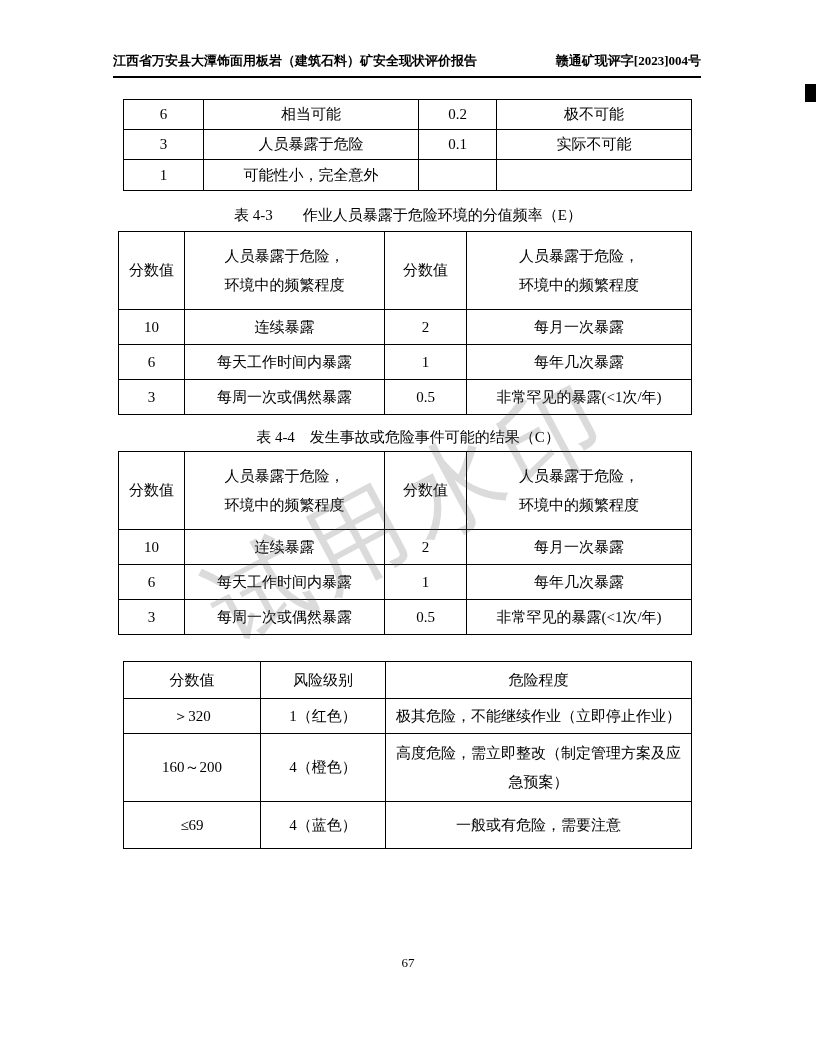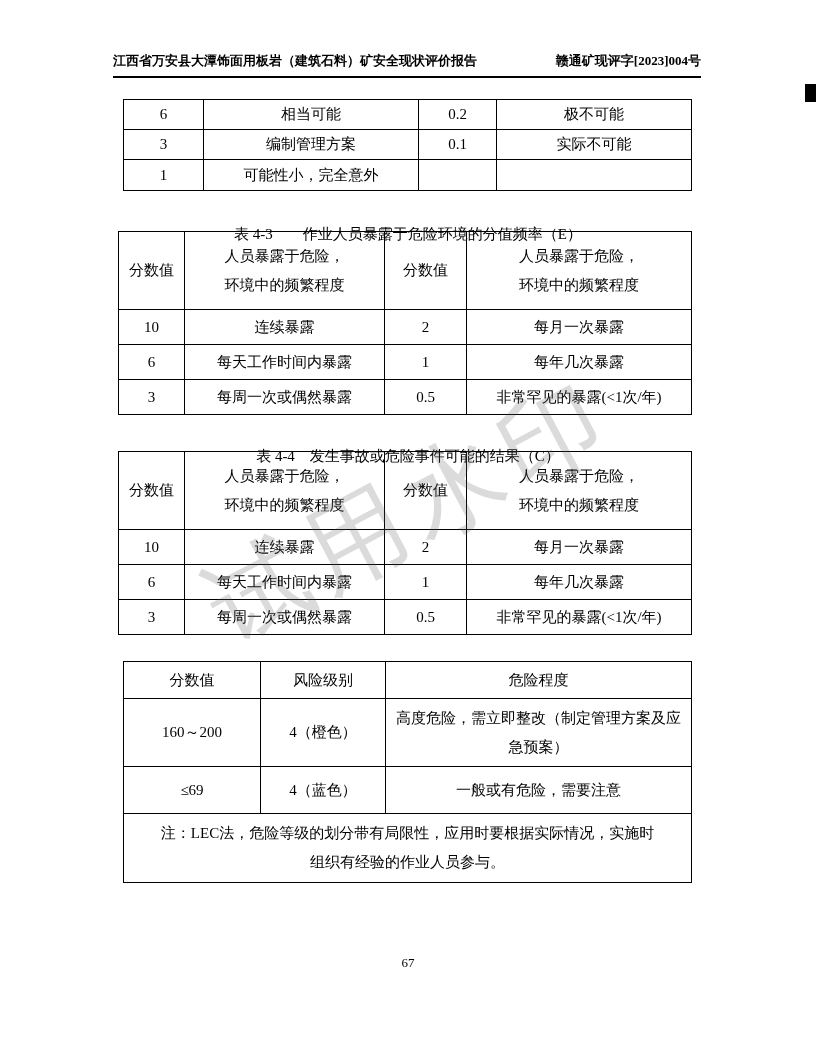--- a/index.html
+++ b/index.html
@@ -28,21 +28,21 @@
     text-align: center; vertical-align: middle;
     padding: 0 4px; word-break: break-all;
   }
   .preline { white-space: pre-line; }
   .tall { line-height: 33px; }
   .left { text-align: left; padding-left: 8px; padding-right: 6px; }
   .note-cell { text-align: left; line-height: 30px; padding: 4px 8px; white-space: pre-line; }
 
   .caption {
     position: absolute; left: 0; width: 816px;
-    text-align: center; font-size: 15px; margin-top: 19px;
+    text-align: center; font-size: 15px;
   }
 
   
   .watermark {
     position: absolute; left: 130px; top: 445px; width: 560px;
     text-align: center;
     font-size: 100px; letter-spacing: 10px;
     color: rgba(90, 90, 90, 0.22);
     transform: rotate(-28deg);
     pointer-events: none;
@@ -75,21 +75,21 @@
       </colgroup>
     <tbody>
         <tr style="height:30px">
       <td>6</td>
       <td>相当可能</td>
       <td>0.2</td>
       <td>极不可能</td>
     </tr>
     <tr style="height:30px">
       <td>3</td>
-      <td>编制管理方案</td>
+      <td>人员暴露于危险</td>
       <td>0.1</td>
       <td>实际不可能</td>
     </tr>
     <tr style="height:31px">
       <td>1</td>
       <td>可能性小，完全意外</td>
       <td></td>
       <td></td>
     </tr>
   </tbody>
@@ -176,34 +176,35 @@
         <col style="width:137px">
         <col style="width:125px">
         <col style="width:306px">
       </colgroup>
     <tbody>
         <tr style="height:37px">
       <td>分数值</td>
       <td>风险级别</td>
       <td>危险程度</td>
     </tr>
+    <tr style="height:35px">
+      <td>＞320</td>
+      <td>1（红色）</td>
+      <td class="left">极其危险，不能继续作业（立即停止作业）</td>
+    </tr>
     <tr style="height:68px">
       <td>160～200</td>
       <td>4（橙色）</td>
       <td class="left tall">高度危险，需立即整改（制定管理方案及应急预案）</td>
     </tr>
     <tr style="height:47px">
       <td>≤69</td>
       <td>4（蓝色）</td>
       <td class="left">一般或有危险，需要注意</td>
     </tr>
-    <tr style="height:69px">
-      <td class="note-cell" colspan="3">注：LEC法，危险等级的划分带有局限性，应用时要根据实际情况，实施时
-组织有经验的作业人员参与。</td>
-    </tr>
   </tbody>
     </table>
 
   <div class="watermark">试用水印</div>
 
   <div class="page-number">67</div>
 
 </div>
 
 </body></html>

